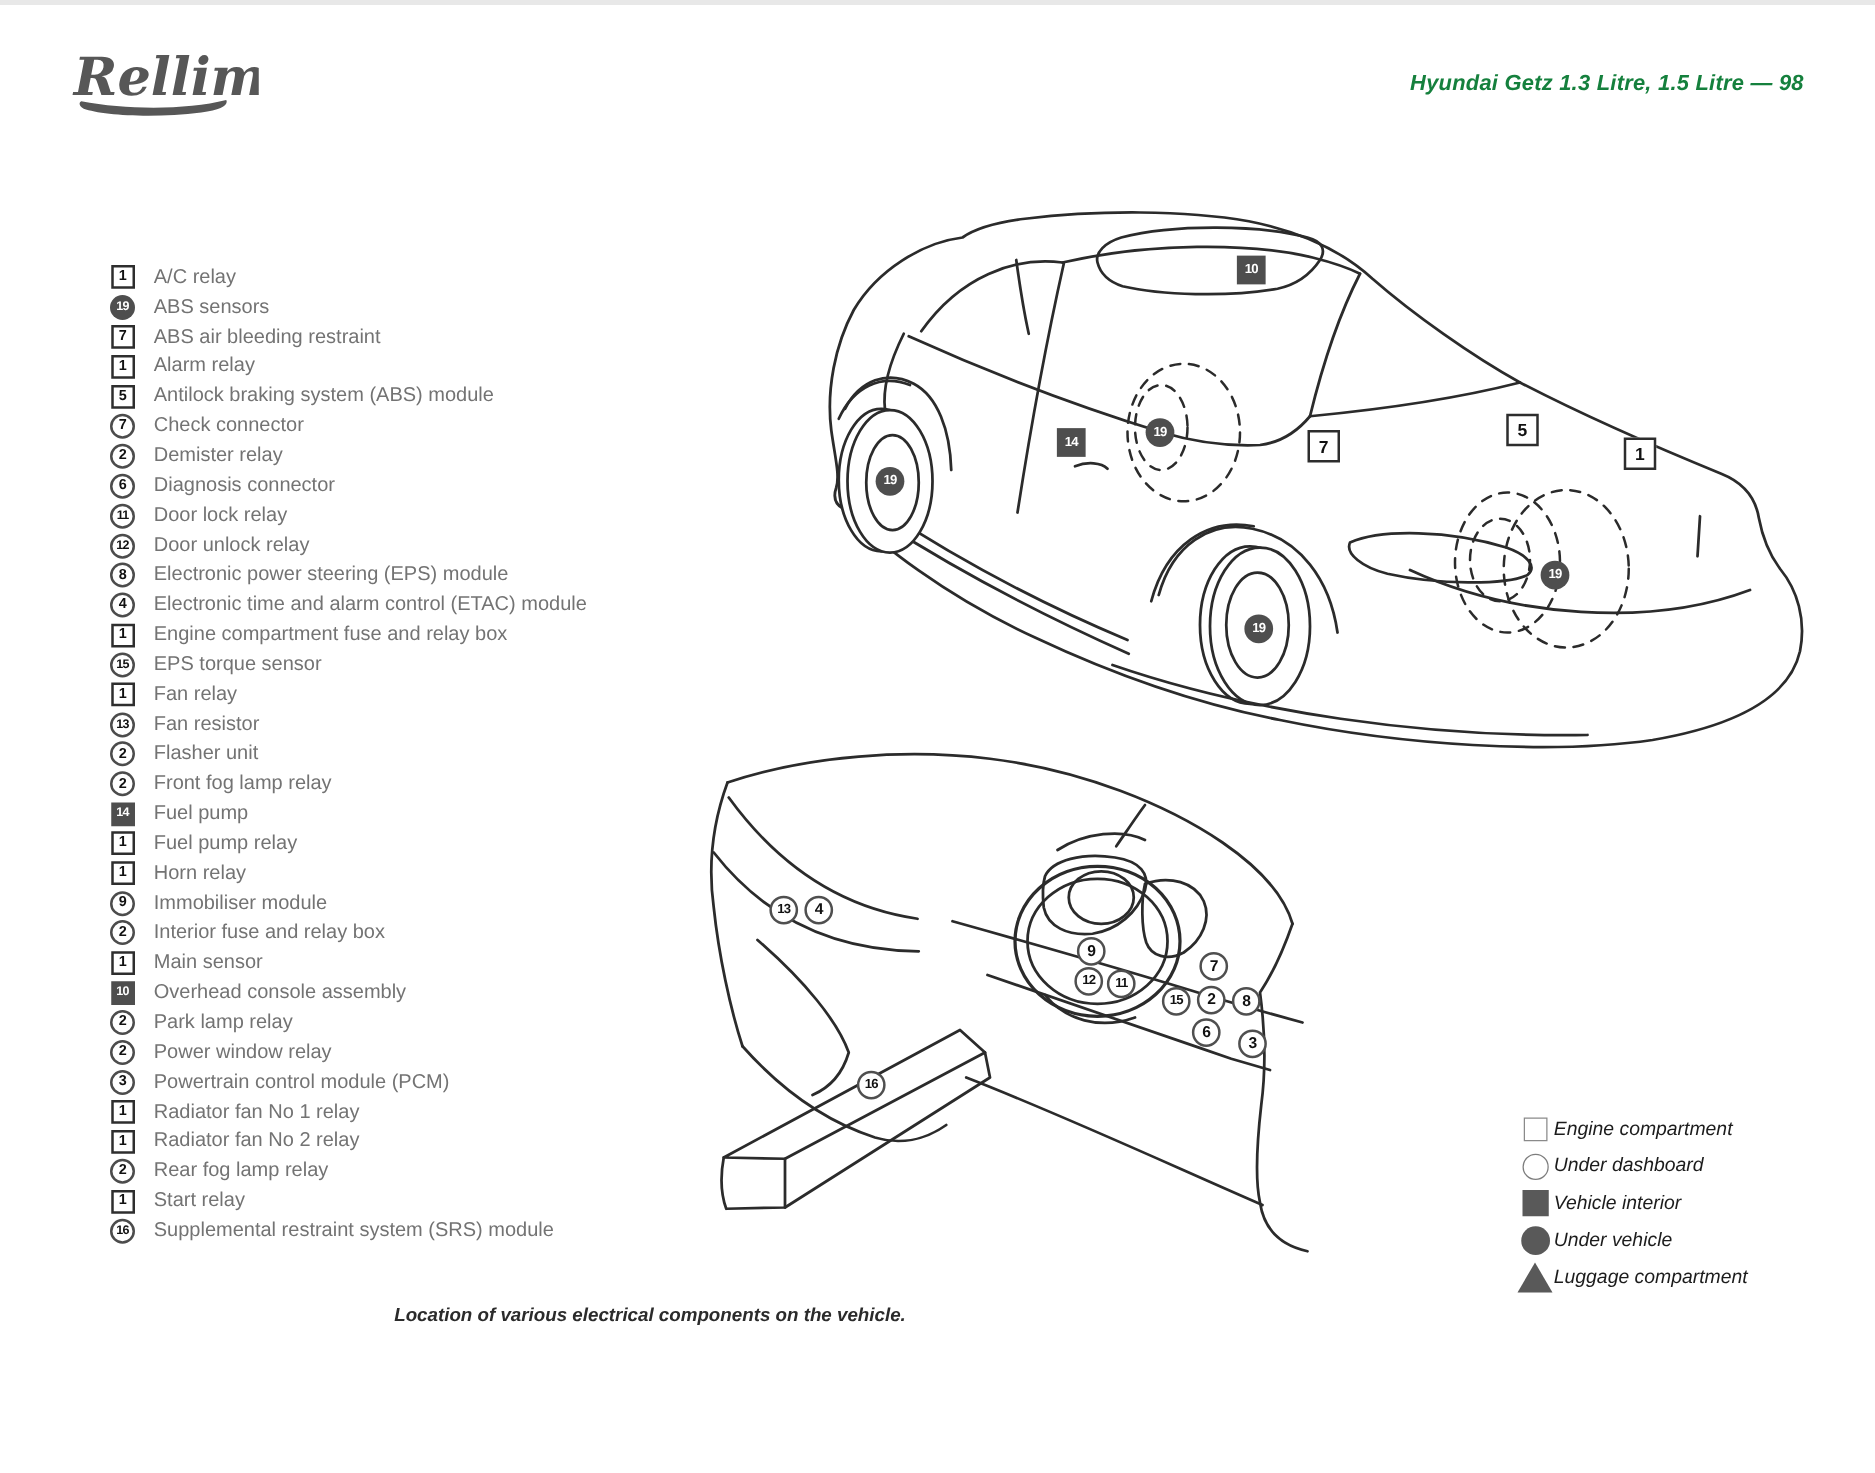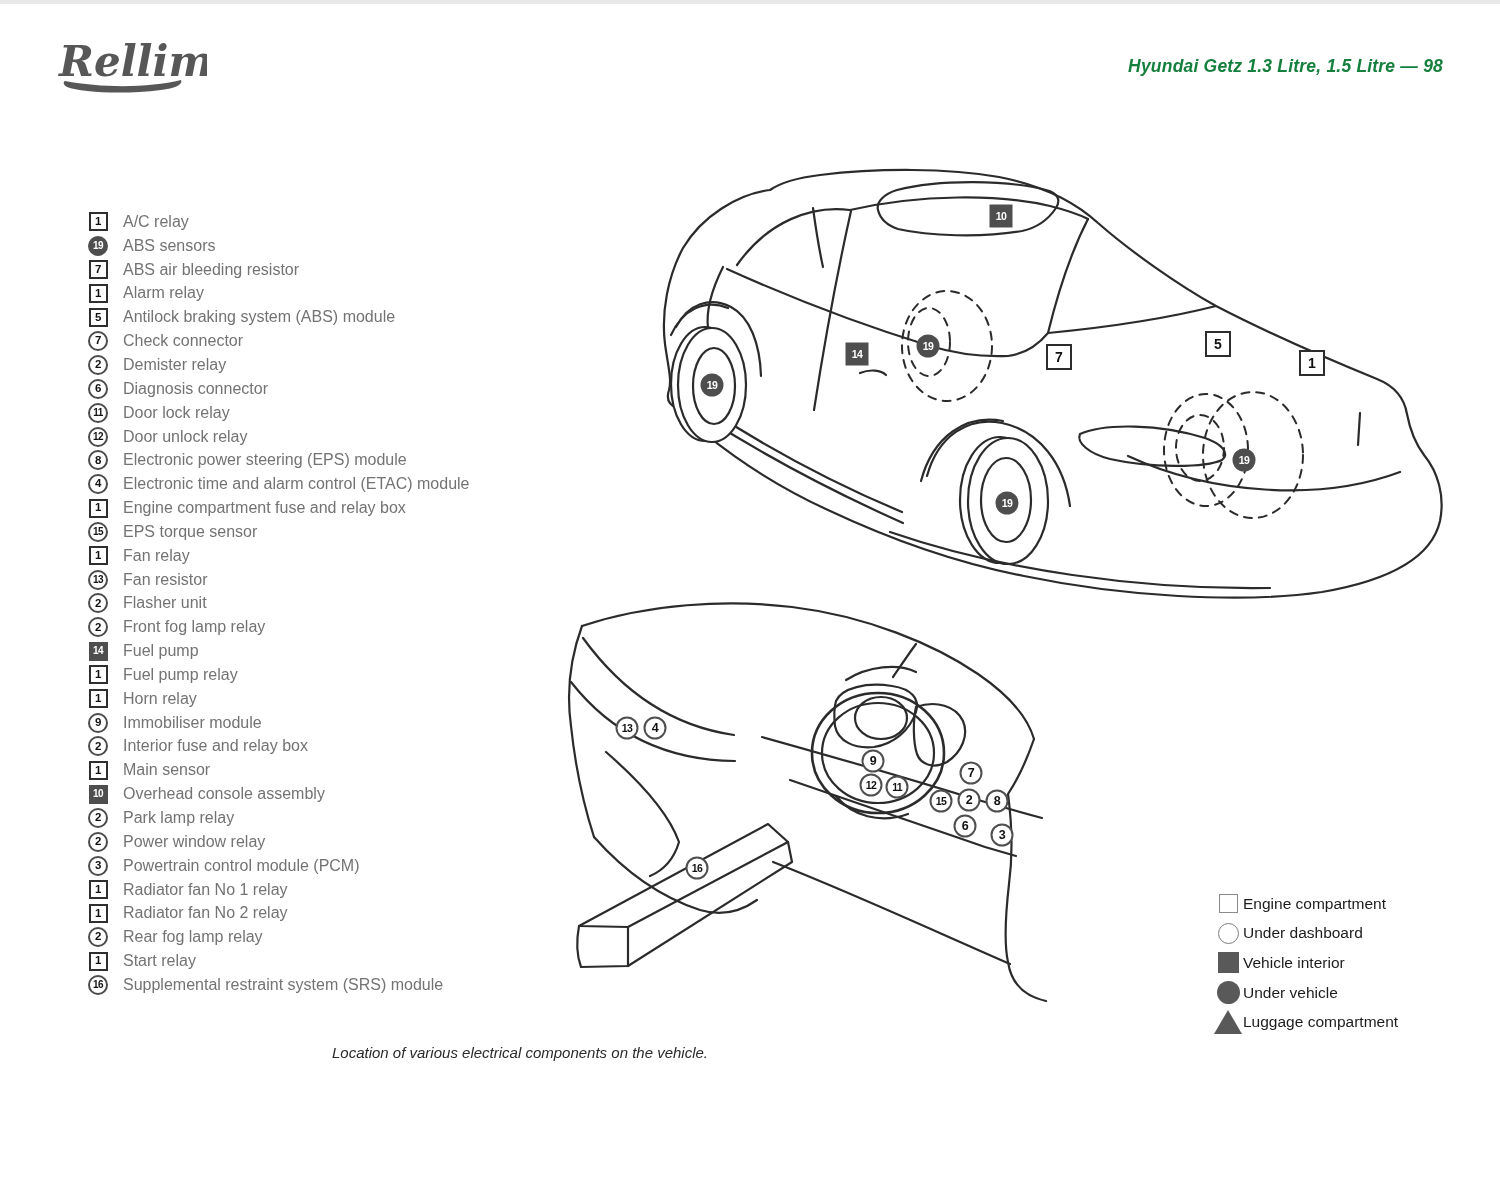--- a/index.html
+++ b/index.html
@@ -40,33 +40,33 @@
     display:flex;align-items:center;justify-content:center;
     font-weight:700;box-sizing:border-box;line-height:1;
   }
   .dmk.square{width:26px;height:26px;background:#fff;border:2.5px solid #2d2d2d;color:#111;font-size:14px;}
   .dmk.square-filled{width:23px;height:23px;background:#4e4e4e;color:#fff;font-size:13px;}
   .dmk.circle{width:23px;height:23px;border-radius:50%;background:#fff;border:2px solid #4f4f4f;color:#111;font-size:12.5px;letter-spacing:-0.5px;}
   .dmk.circle-filled{width:23px;height:23px;border-radius:50%;background:#4e4e4e;color:#fff;font-size:11.5px;letter-spacing:-0.5px;}
   .dmk.two{font-size:10.5px;letter-spacing:-0.7px;}
   
   .legend{position:absolute;left:1213px;top:885px;}
-  .legend-row{display:flex;align-items:center;height:29.6px;}
+  .legend-row{display:flex;align-items:center;height:29.6px;font-style:italic;}
   .lg-col{width:30px;display:flex;justify-content:center;}
   .legend-label{font-size:15.5px;color:#1c1c1c;white-space:nowrap;}
   .lg-icon{box-sizing:border-box;flex:0 0 auto;}
   .lg-icon.square{width:19px;height:19px;border:1.5px solid #8a8a8a;background:#fff;}
   .lg-icon.circle{width:21px;height:21px;border:1.5px solid #7d7d7d;border-radius:50%;background:#fff;}
   .lg-icon.square-filled{width:21px;height:21px;background:#595959;}
   .lg-icon.circle-filled{width:23px;height:23px;border-radius:50%;background:#595959;}
   .lg-icon.triangle-filled{width:0;height:0;border-left:14px solid transparent;border-right:14px solid transparent;border-bottom:24px solid #595959;}
   
   .caption{
     position:absolute;left:295px;top:1040px;width:450px;text-align:center;
-    font-size:15px;font-weight:400;font-style:italic;color:#2b2b2b;
+    font-size:15px;font-weight:700;font-style:italic;color:#2b2b2b;
   }
 </style>
 </head>
 <body>
 
 <div class="page">
 
   <svg class="logo" viewBox="0 0 150 62">
     <text x="2" y="44" font-family="DejaVu Serif, serif" font-style="italic" font-weight="bold" font-size="42" fill="#575757">Rellim</text>
     <path d="M8,49 C45,56 92,56 124,48 C126,52 120,56 104,58 C64,63 24,60 10,55 C6,53 6,50 8,49 Z" fill="#575757"></path>
@@ -83,21 +83,21 @@
       <div class="comp-row">
         <span class="mk-col">
           <span class="mk circle-filled two">19</span>
         </span>
         <span class="comp-label">ABS sensors</span>
       </div>
       <div class="comp-row">
         <span class="mk-col">
           <span class="mk square">7</span>
         </span>
-        <span class="comp-label">ABS air bleeding resistor</span>
+        <span class="comp-label">ABS air bleeding restraint</span>
       </div>
       <div class="comp-row">
         <span class="mk-col">
           <span class="mk square">1</span>
         </span>
         <span class="comp-label">Alarm relay</span>
       </div>
       <div class="comp-row">
         <span class="mk-col">
           <span class="mk square">5</span>

